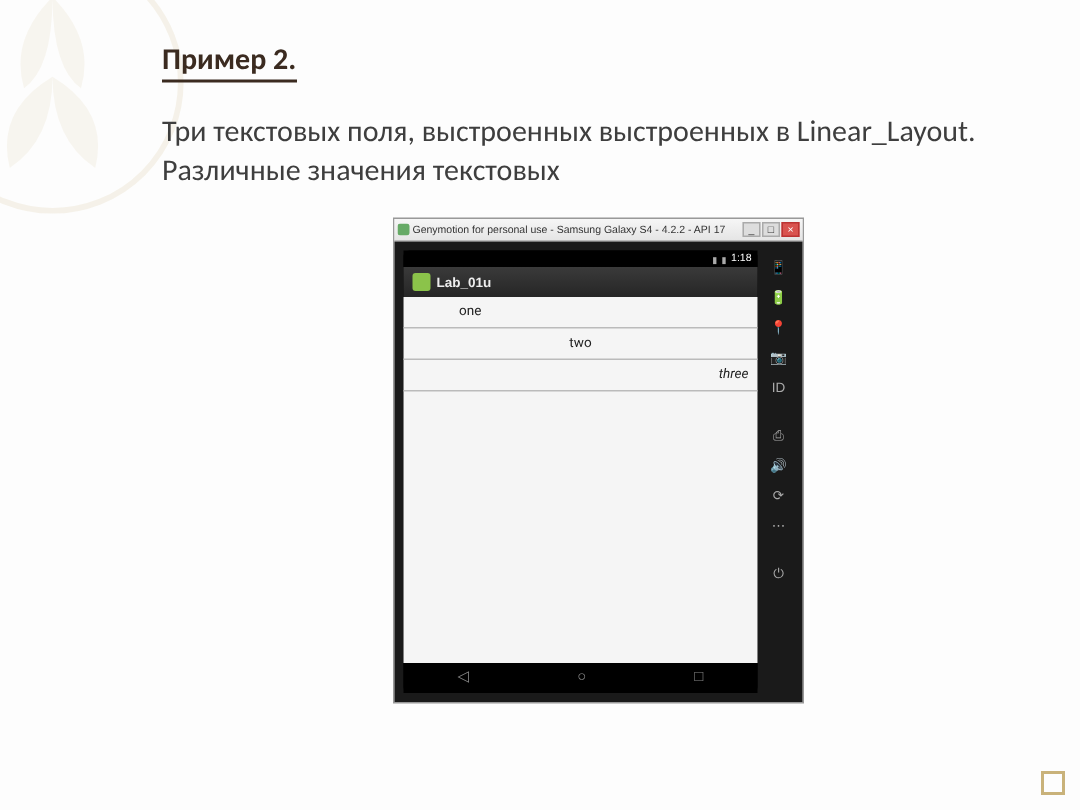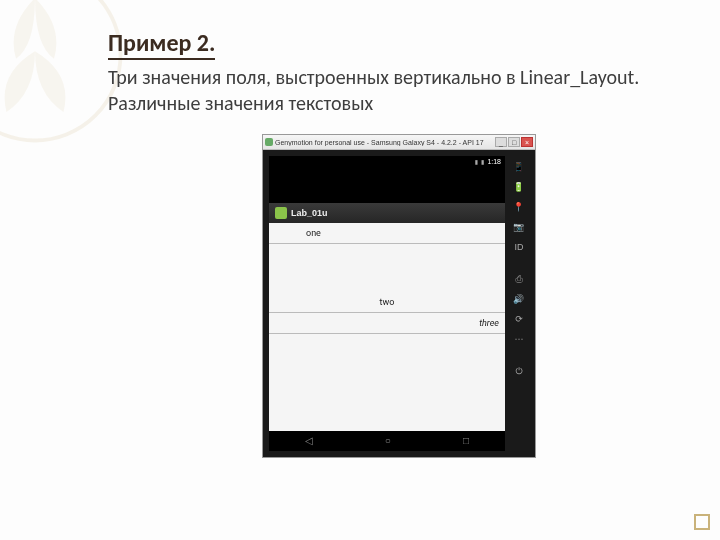--- a/index.html
+++ b/index.html
@@ -16,27 +16,27 @@
     top: -40px; left: -60px;
     opacity: 0.15;
     pointer-events: none;
   }
   .bg-deco svg { width: 190px; height: 190px; }
   .content {
     position: relative;
     padding: 28px 30px 0 108px;
   }
   .title {
-    font-size: 24px;
+    font-size: 20px;
     color: #3b2b20;
     font-weight: bold;
     border-bottom: 2px solid #3b2b20;
     display: inline-block;
     padding-bottom: 1px;
-    margin-bottom: 4px;
+    margin-bottom: 20px;
     font-family: Calibri, Arial, sans-serif;
   }
   .desc {
     font-size: 20px;
     line-height: 1.3;
     color: #3e3e3e;
     font-family: Calibri, Arial, sans-serif;
   }
   .emulator-wrap {
     display: flex;
@@ -89,40 +89,39 @@
   }
   .sb-time { color: #fff; font-size: 7px; }
   .sb-ic { color: #aaa; font-size: 6px; }
   .action-bar {
     height: 20px;
     background: linear-gradient(#3a3a3a,#262626);
     display: flex;
     align-items: center;
     padding: 0 6px;
     gap: 4px;
-    margin-top: 36px;
   }
   .app-icon { width: 12px; height: 12px; background: #8bc34a; border-radius: 2px; }
   .app-title { color: #eee; font-size: 9px; font-weight: bold; }
   .screen {
     flex: 1;
     background: #f5f5f5;
   }
   .tv-row {
     border-bottom: 1px solid #bbb;
     height: 21px;
     display: flex;
     align-items: center;
     font-size: 9px;
     color: #222;
     padding: 0 6px;
     font-family: Roboto, Arial, sans-serif;
   }
   .tv-left { justify-content: flex-start; padding-left: 37px; }
-  .tv-center { justify-content: center; margin-top: 48px; }
+  .tv-center { justify-content: center; }
   .tv-right { justify-content: flex-end; font-style: italic; }
   .nav-bar {
     height: 20px;
     background: #000;
     display: flex;
     justify-content: space-around;
     align-items: center;
   }
   .nav-ic { color: #888; font-size: 10px; line-height: 1; }
   .side-panel {
@@ -157,21 +156,21 @@
 <div class="bg-deco">
   <svg viewBox="0 0 100 100">
     <circle cx="50" cy="50" r="45" fill="none" stroke="#c9b27a" stroke-width="2"></circle>
     <path d="M50 20 Q35 35 40 52 Q50 45 50 20 M50 20 Q65 35 60 52 Q50 45 50 20 M50 48 Q30 60 35 80 Q50 70 50 48 M50 48 Q70 60 65 80 Q50 70 50 48" fill="#c9b27a" opacity="0.7"></path>
   </svg>
 </div>
 
 <div class="content">
   <div class="title">Пример 2.</div>
   <div class="desc">
-    <span>Три значения поля, выстроенных вертикально в Linear_Layout.</span><br>
+    <span>Три текстовых поля, выстроенных выстроенных в Linear_Layout.</span><br>
     <span>Различные значения текстовых</span>
   </div>
 
   <div class="emulator-wrap">
     <div class="emu-outer">
       <div class="emu-titlebar">
         <div class="tb-left">
           <span class="tb-icon"></span>
           <span>Genymotion for personal use - Samsung Galaxy S4 - 4.2.2 - API 17</span>
         </div>

